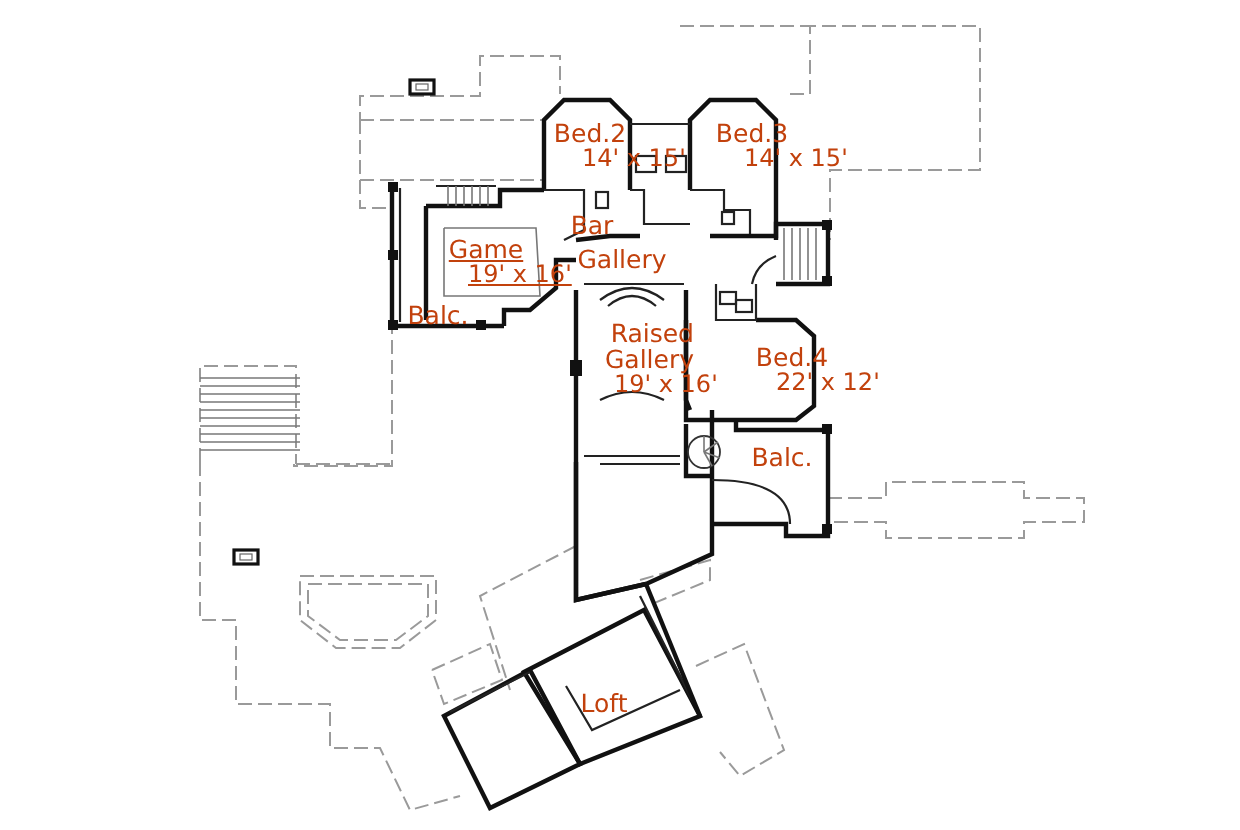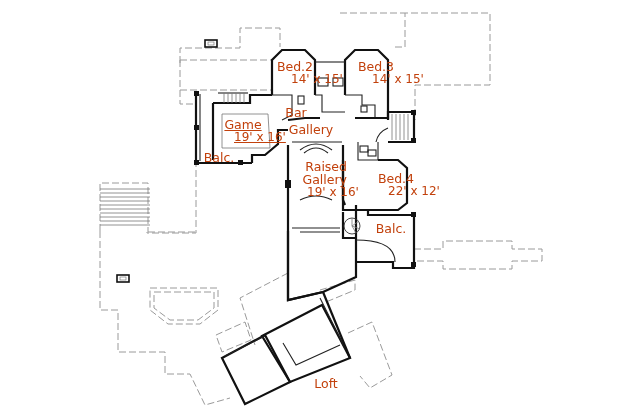--- a/index.html
+++ b/index.html
@@ -178,15 +178,15 @@
   <div>Gallery</div>
   <div class="dim">19' x 16'</div>
 </div>
 <div class="label" style="left:368px; top:172px; width:56px;">
   <div>Bed.4</div>
   <div class="dim">22' x 12'</div>
 </div>
 <div class="label" style="left:373px; top:222px; width:36px;">
   <div>Balc.</div>
 </div>
-<div class="label" style="left:287px; top:377px; width:30px;margin-left:24px;">
+<div class="label" style="left:287px; top:345px; width:30px;">
   <div>Loft</div>
 </div>
 
 </body></html>

